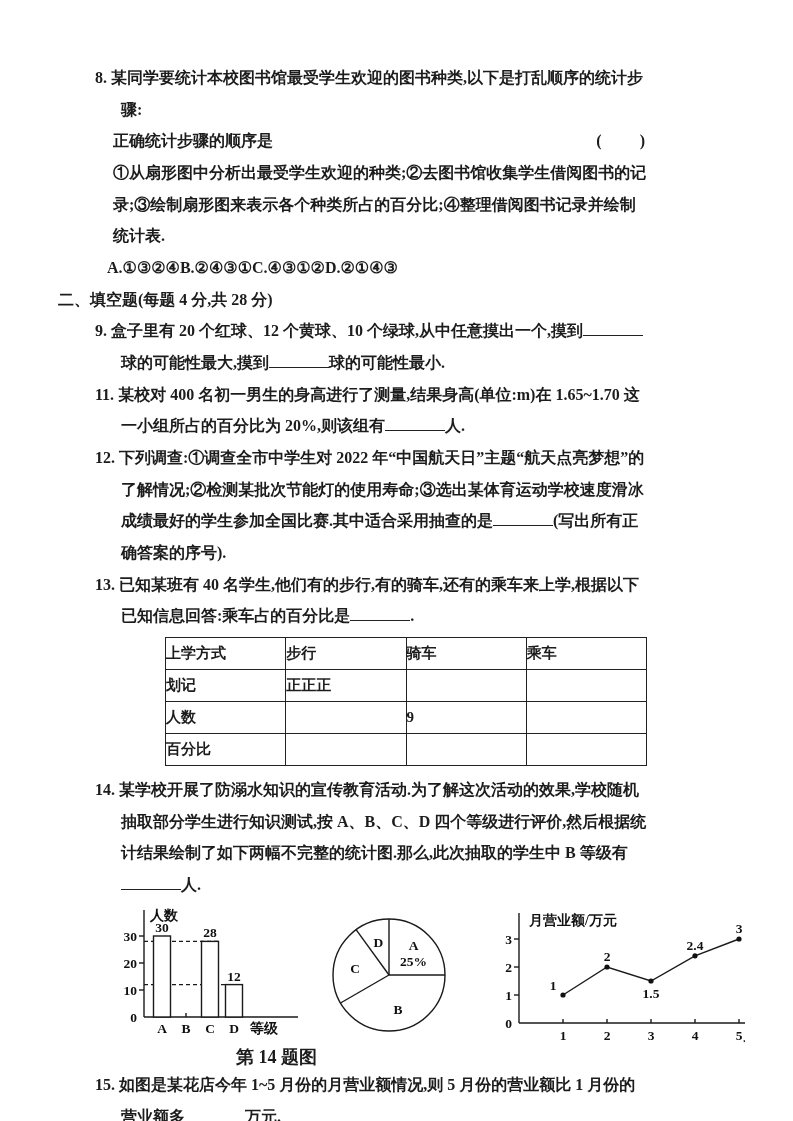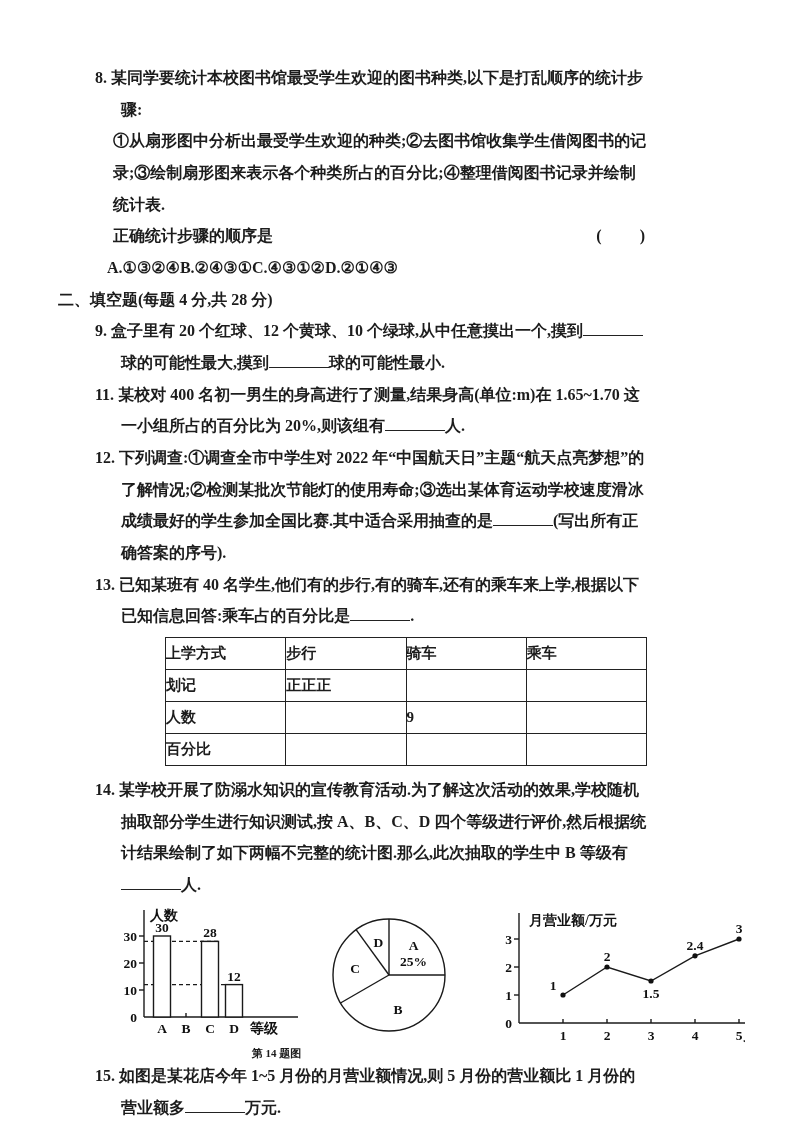--- a/index.html
+++ b/index.html
@@ -42,46 +42,46 @@
     width:125px; height:32px;
     font-size:15px;
     font-weight:600;
   }
   .figures {
     display:flex; align-items:flex-start;
     margin:4px 0 0 40px; gap:24px;
   }
   .figgroup { display:flex; flex-direction:column; }
   .figrow { display:flex; align-items:flex-start; gap:20px; }
-  .figcap { text-align:center; font-size:11px; line-height:1.3; margin-top:3px; font-weight:600; }
+  .figcap { text-align:center; font-size:18px; line-height:1.3; margin-top:3px; font-weight:600; }
   svg text { font-size:13.5px; font-weight:600; fill:#111; font-family:"Liberation Serif","DejaVu Serif",serif; }
   svg text.cjk { font-size:14px; }
   .ln { stroke:#1a1a1a; stroke-width:1.4; fill:none; }
   .dash { stroke:#1a1a1a; stroke-width:1.1; stroke-dasharray:4 3; fill:none; }
   .bar { fill:#ffffff; stroke:#1a1a1a; stroke-width:1.4; }
   #pie-chart { margin-top:6px; }
   .footer {
     position:absolute; left:0; bottom:12px; width:100%;
     text-align:center; line-height:1.5; font-weight:400;
   }
   .footer-site { color:#a8a8a8; font-size:15px; font-family:"Liberation Sans","DejaVu Sans",sans-serif; }
   .footer-page { color:#4a4a4a; font-size:15px; }
 </style>
 </head>
 <body>
 
 <div class="page">
 
   <div class="q">
     <div class="hang"><span class="qnum">8.</span><span>某同学要统计本校图书馆最受学生欢迎的图书种类,以下是打乱顺序的统计步骤:</span></div>
-    <div class="qbody">①从扇形图中分析出最受学生欢迎的种类;②去图书馆收集学生借阅图书的记录;③绘制扇形图来表示各个种类所占的百分比;④整理借阅图书记录并绘制统计表.</div>
     <div class="qbody stemrow">
       <span>正确统计步骤的顺序是</span>
       <span class="bracket">(　　)</span>
     </div>
+    <div class="qbody">①从扇形图中分析出最受学生欢迎的种类;②去图书馆收集学生借阅图书的记录;③绘制扇形图来表示各个种类所占的百分比;④整理借阅图书记录并绘制统计表.</div>
     <div class="options">
       <span>A.①③②④</span>
       <span>B.②④③①</span>
       <span>C.④③①②</span>
       <span>D.②①④③</span>
     </div>
   </div>
 
   <div class="section-title">二、填空题(每题 4 分,共 28 分)</div>
 

